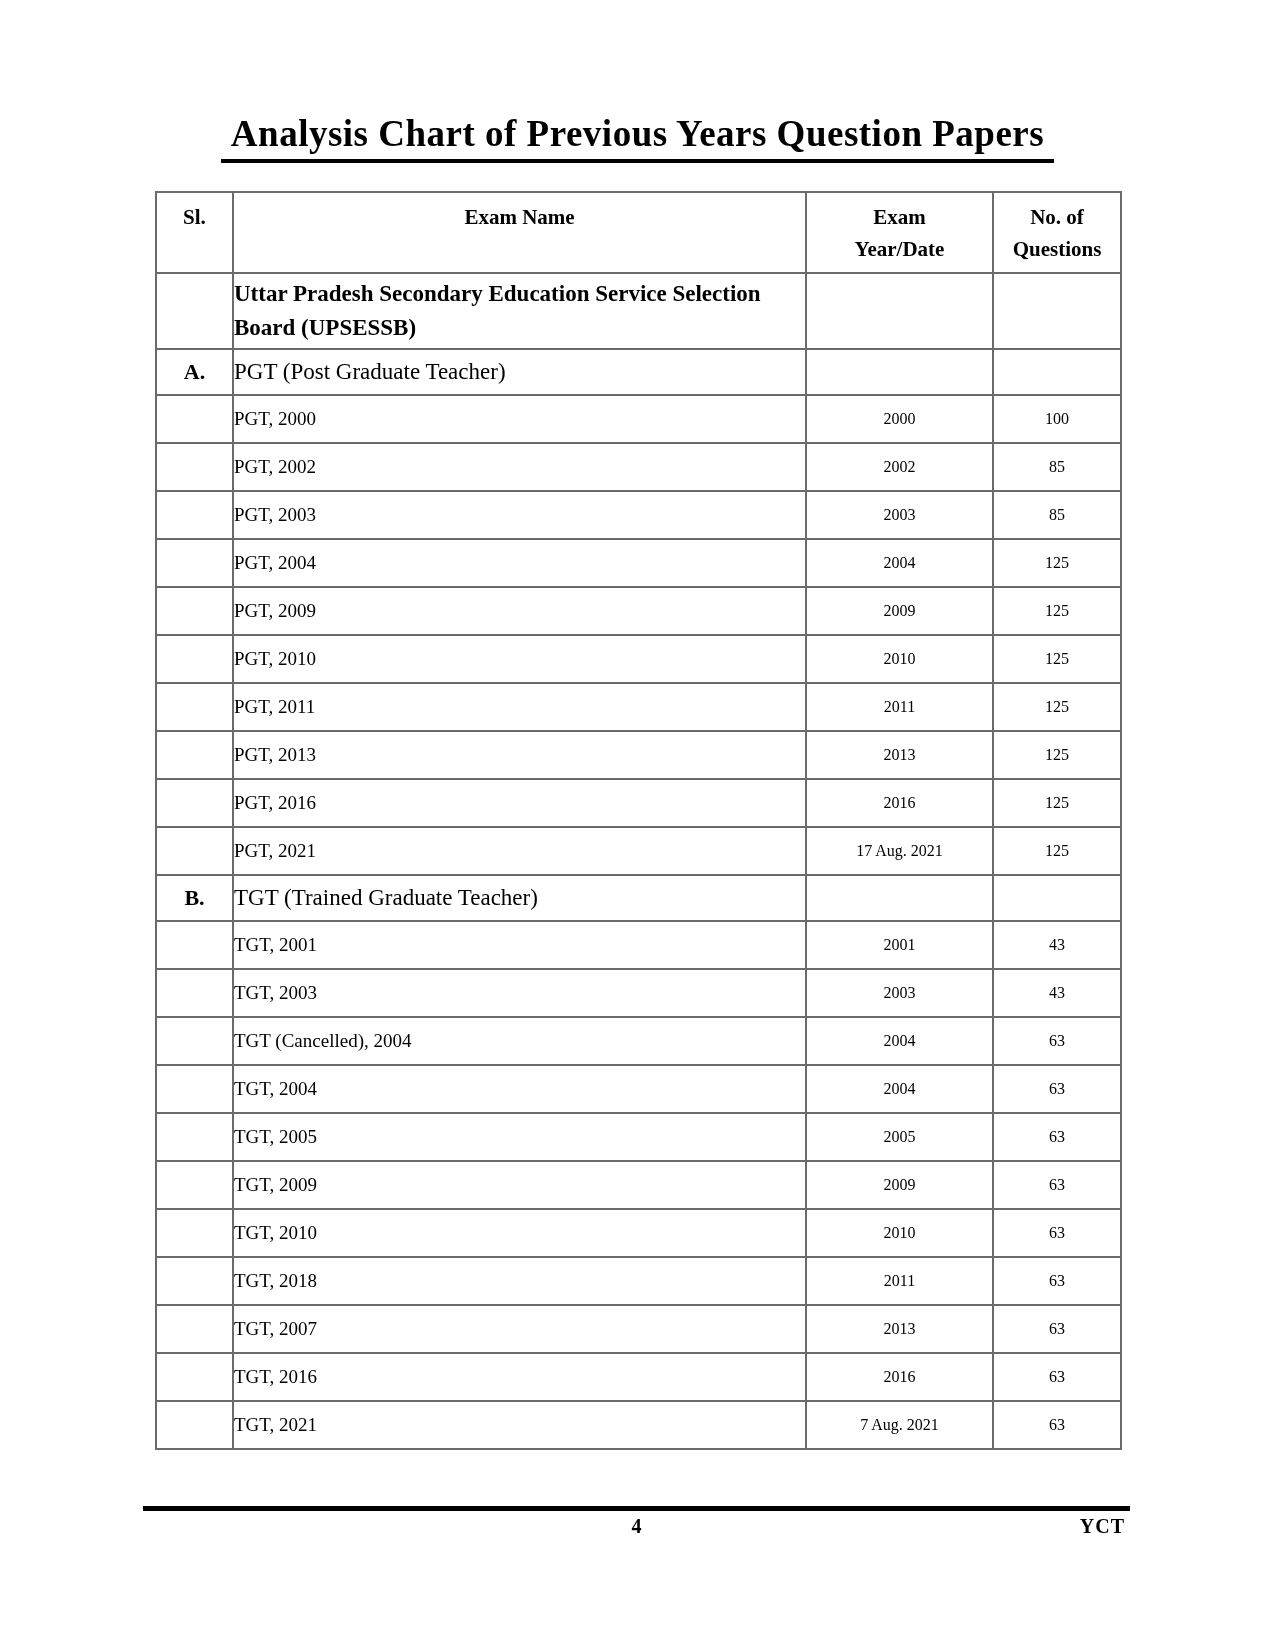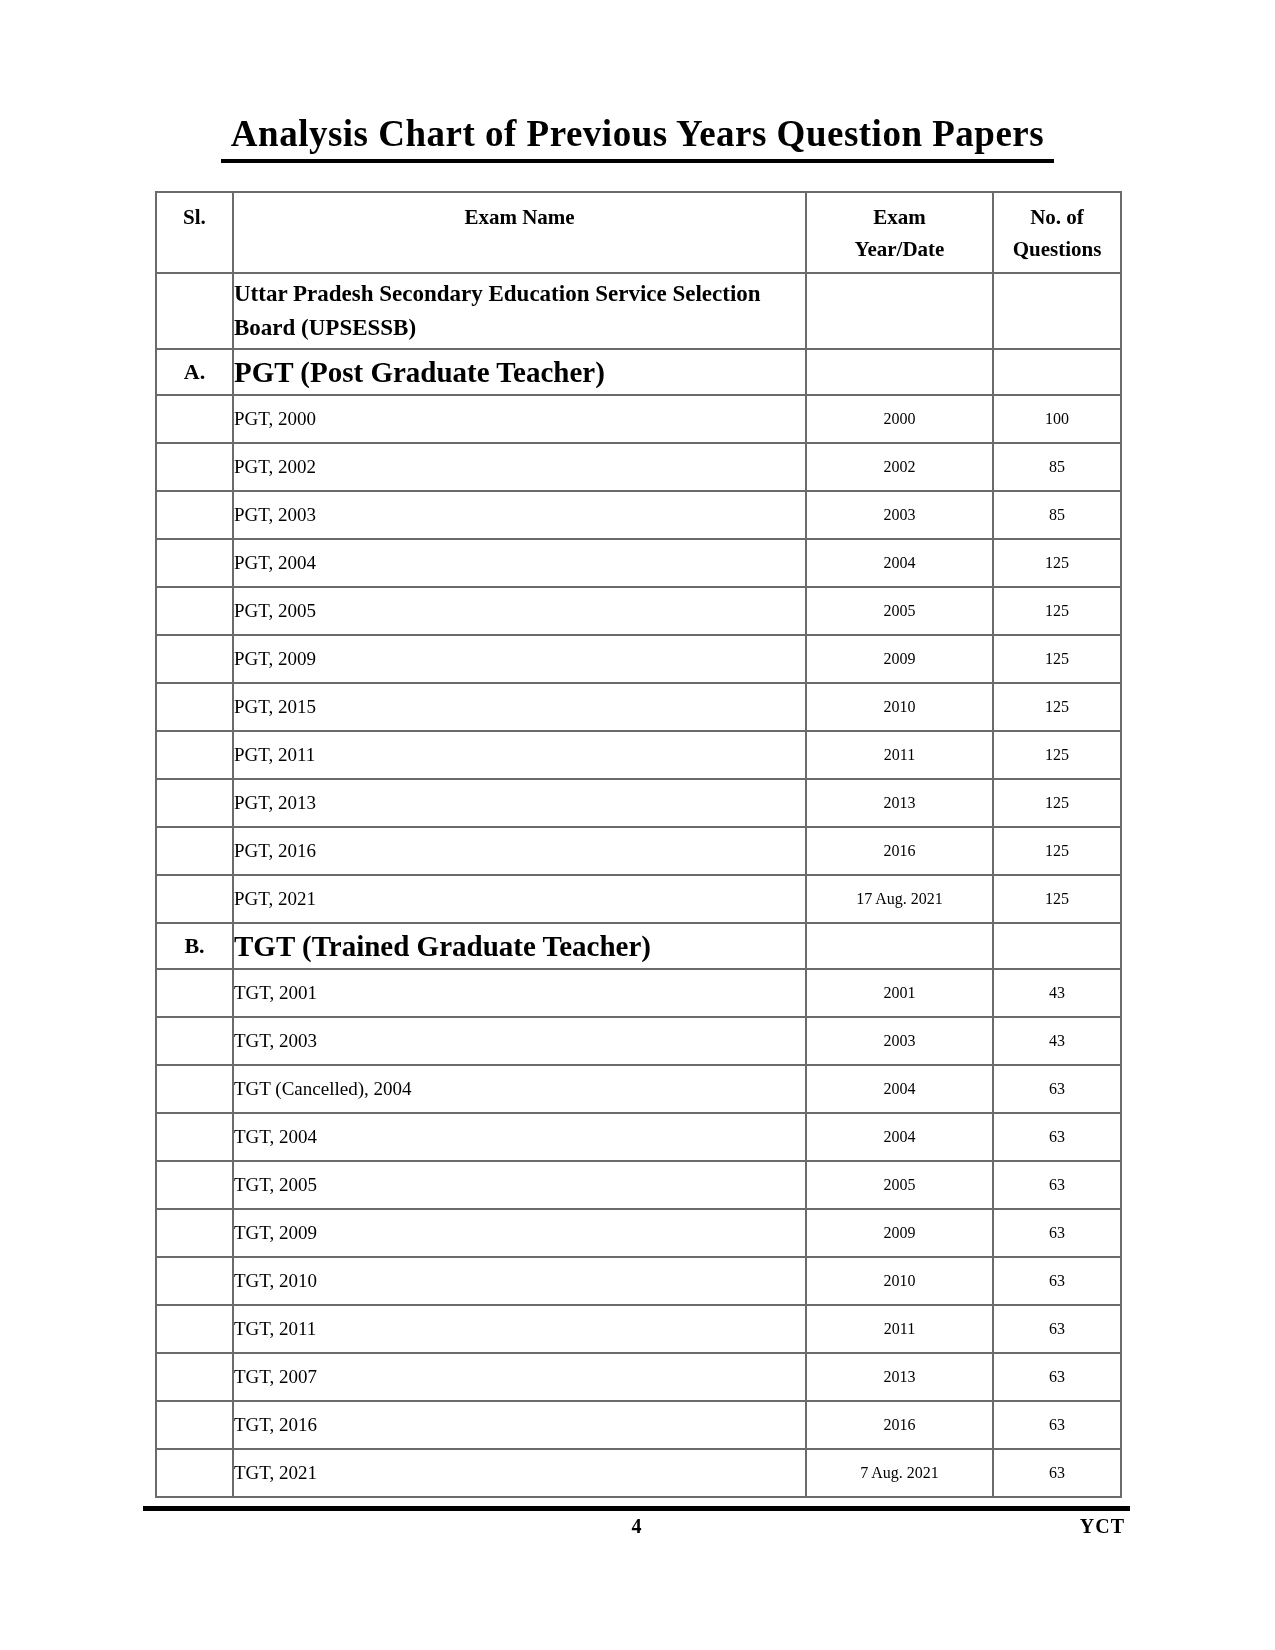--- a/index.html
+++ b/index.html
@@ -66,21 +66,21 @@
     vertical-align: middle;
     font-size: 16px;
   }
   .row-group .cell-exam-name {
     font-weight: 700;
     font-size: 23px;
     line-height: 1.5;
     vertical-align: middle;
   }
   .row-section .cell-sl { font-weight: 700; font-size: 22px; }
-  .row-section .cell-exam-name { font-weight: 700; font-size: 29px; }
+  .row-section .cell-exam-name { font-weight: 400; font-size: 23px; }
   .row-data .cell-exam-name { font-size: 19px; }
   .footer {
     position: absolute;
     left: 143px;
     top: 1506px;
     width: 987px;
   }
   .footer-rule {
     height: 5px;
     background: #000;
@@ -164,33 +164,27 @@
           <td class="cell-questions">85</td>
         </tr>
         <tr class="row-data">
           <td class="cell-sl"></td>
           <td class="cell-exam-name">PGT, 2004</td>
           <td class="cell-exam-year">2004</td>
           <td class="cell-questions">125</td>
         </tr>
         <tr class="row-data">
           <td class="cell-sl"></td>
-          <td class="cell-exam-name">PGT, 2005</td>
-          <td class="cell-exam-year">2005</td>
-          <td class="cell-questions">125</td>
-        </tr>
-        <tr class="row-data">
-          <td class="cell-sl"></td>
           <td class="cell-exam-name">PGT, 2009</td>
           <td class="cell-exam-year">2009</td>
           <td class="cell-questions">125</td>
         </tr>
         <tr class="row-data">
           <td class="cell-sl"></td>
-          <td class="cell-exam-name">PGT, 2015</td>
+          <td class="cell-exam-name">PGT, 2010</td>
           <td class="cell-exam-year">2010</td>
           <td class="cell-questions">125</td>
         </tr>
         <tr class="row-data">
           <td class="cell-sl"></td>
           <td class="cell-exam-name">PGT, 2011</td>
           <td class="cell-exam-year">2011</td>
           <td class="cell-questions">125</td>
         </tr>
         <tr class="row-data">
@@ -254,21 +248,21 @@
           <td class="cell-questions">63</td>
         </tr>
         <tr class="row-data">
           <td class="cell-sl"></td>
           <td class="cell-exam-name">TGT, 2010</td>
           <td class="cell-exam-year">2010</td>
           <td class="cell-questions">63</td>
         </tr>
         <tr class="row-data">
           <td class="cell-sl"></td>
-          <td class="cell-exam-name">TGT, 2011</td>
+          <td class="cell-exam-name">TGT, 2018</td>
           <td class="cell-exam-year">2011</td>
           <td class="cell-questions">63</td>
         </tr>
         <tr class="row-data">
           <td class="cell-sl"></td>
           <td class="cell-exam-name">TGT, 2007</td>
           <td class="cell-exam-year">2013</td>
           <td class="cell-questions">63</td>
         </tr>
         <tr class="row-data">

